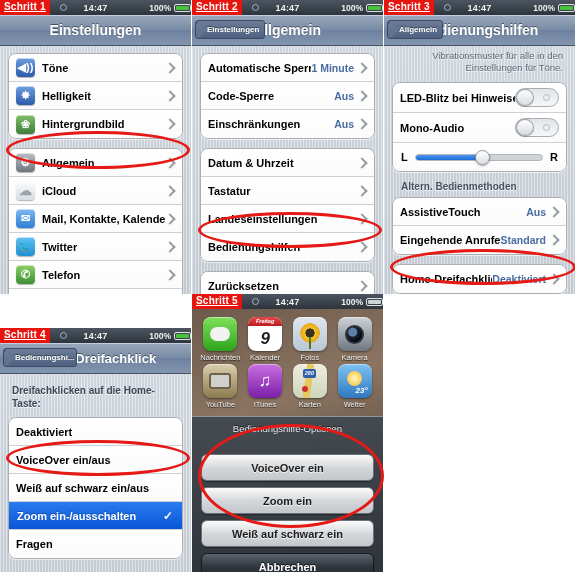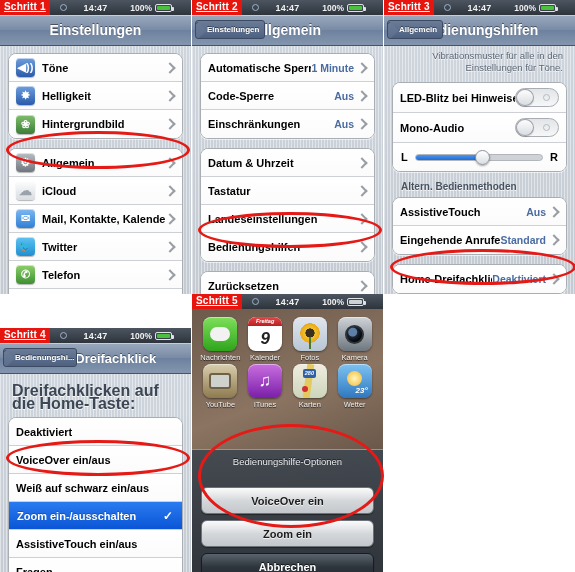--- a/index.html
+++ b/index.html
@@ -16,21 +16,21 @@
 
   
   .statusbar{position:relative;height:15px;background:linear-gradient(#4c5560,#2d343c);
     display:flex;align-items:center;color:#fff;font-size:9px;font-weight:bold;}
   .step-tag{background:#e8150f;color:#fff;font-size:10px;font-weight:bold;
     padding:6px 4px;line-height:14px;height:15px;display:inline-block;
     text-decoration:underline;letter-spacing:.2px;}
   .sb-dot{width:5px;height:5px;border-radius:50%;border:1.5px solid #9fb2c9;margin-left:10px;}
   .sb-time{position:absolute;left:0;right:0;text-align:center;font-size:9px;font-weight:bold;
     color:#f2f2f2;letter-spacing:.2px;}
-  .sb-right{margin-left:auto;display:flex;align-items:center;gap:3px;padding-right:19px;z-index:2;}
+  .sb-right{margin-left:auto;display:flex;align-items:center;gap:3px;padding-right:0;z-index:2;}
   .sb-pct{font-size:8.5px;color:#f0f0f0;font-weight:bold;}
   .batt{width:17px;height:8px;border:1px solid #dfe3e6;border-radius:2px;position:relative;padding:1px;box-sizing:border-box;}
   .batt i{display:block;height:100%;background:#49c13c;border-radius:1px;}
   .batt:after{content:"";position:absolute;right:-3px;top:2px;width:2px;height:4px;background:#dfe3e6;border-radius:0 1px 1px 0;}
   .batt.grey i{background:#cdd2d6;}
 
   
   .navbar{height:30px;position:relative;display:flex;align-items:center;justify-content:center;
     background:linear-gradient(#9aa9bd,#7a8ca6 48%,#6d82a0 52%,#8496ae);
     border-bottom:1px solid #47536a;box-shadow:inset 0 1px 0 #c3cddc;}
@@ -76,21 +76,21 @@
   .ico.tw{background:linear-gradient(#5fc3f2,#1f8fd1);}
   .ico.tel{background:linear-gradient(#8ed06a,#3c8f33);}
   .ico.ft{background:linear-gradient(#a9b0b7,#515860);}
 
   .sectionhdr{font-size:10px;font-weight:bold;color:#48525f;
     text-shadow:0 1px 0 rgba(255,255,255,.8);margin:3px 0 5px 9px;}
   .footnote{font-size:9.5px;color:#5d6875;text-align:center;
     text-shadow:0 1px 0 rgba(255,255,255,.8);margin:2px 6px 8px 6px;line-height:12px;}
   .headnote{font-size:9.5px;color:#5d6875;text-align:right;
     text-shadow:0 1px 0 rgba(255,255,255,.8);margin:0 4px 8px 4px;line-height:12px;}
-  .lefthdr{font-size:16px;font-weight:bold;color:#3c4654;
+  .lefthdr{font-size:10px;font-weight:bold;color:#3c4654;
     text-shadow:0 1px 0 rgba(255,255,255,.8);margin:4px 2px 7px 4px;line-height:13px;}
 
   
   .toggle{width:44px;height:19px;border-radius:11px;flex:none;position:relative;
     background:linear-gradient(#e2e4e7,#f6f7f8);border:1px solid #a8adb3;box-sizing:border-box;}
   .toggle .knob{position:absolute;left:0px;top:0px;width:18px;height:17px;border-radius:50%;
     background:linear-gradient(#fdfdfd,#d9dde1);border:1px solid #9da2a8;box-sizing:border-box;
     box-shadow:0 1px 1px rgba(0,0,0,.2);}
   .toggle .oring{position:absolute;right:8px;top:5px;width:7px;height:7px;border-radius:50%;
     border:1.5px solid #b5babf;box-sizing:border-box;}
@@ -398,23 +398,20 @@
           <span class="lbl">VoiceOver ein/aus</span>
         </div>
         <div class="row">
           <span class="lbl">Weiß auf schwarz ein/aus</span>
         </div>
         <div class="row sel">
           <span class="lbl">Zoom ein-/ausschalten</span>
           <span class="check">✓</span>
         </div>
         <div class="row">
-          <span class="lbl">AssistiveTouch ein/aus</span>
-        </div>
-        <div class="row">
           <span class="lbl">Fragen</span>
         </div>
       </div>
     </div>
   </div>
 
   <div class="panel p5" style="height:278px;background:#d946ef;">
     <div class="statusbar">
       <span class="step-tag">Schritt 5</span>
       <span class="sb-dot"></span>
@@ -472,20 +469,21 @@
               <i class="t">23°</i>
           </span>
           <span class="applbl">Wetter</span>
         </div>
       </div>
 
       <div class="sheetpanel">
         <div class="sheettitle">Bedienungshilfe-Optionen</div>
         <div class="sbtn">VoiceOver ein</div>
         <div class="sbtn">Zoom ein</div>
+        <div class="sbtn">Weiß auf schwarz ein</div>
         <div class="sbtn cancel">Abbrechen</div>
       </div>
     </div>
   </div>
 
   <div class="blank"></div>
 
   <div class="ell" style="left:6px;  top:131px; width:178px; height:32px;"></div>
   <div class="ell" style="left:198px;top:212px; width:178px; height:30px;"></div>
   <div class="ell" style="left:390px;top:249px; width:180px; height:30px;"></div>

